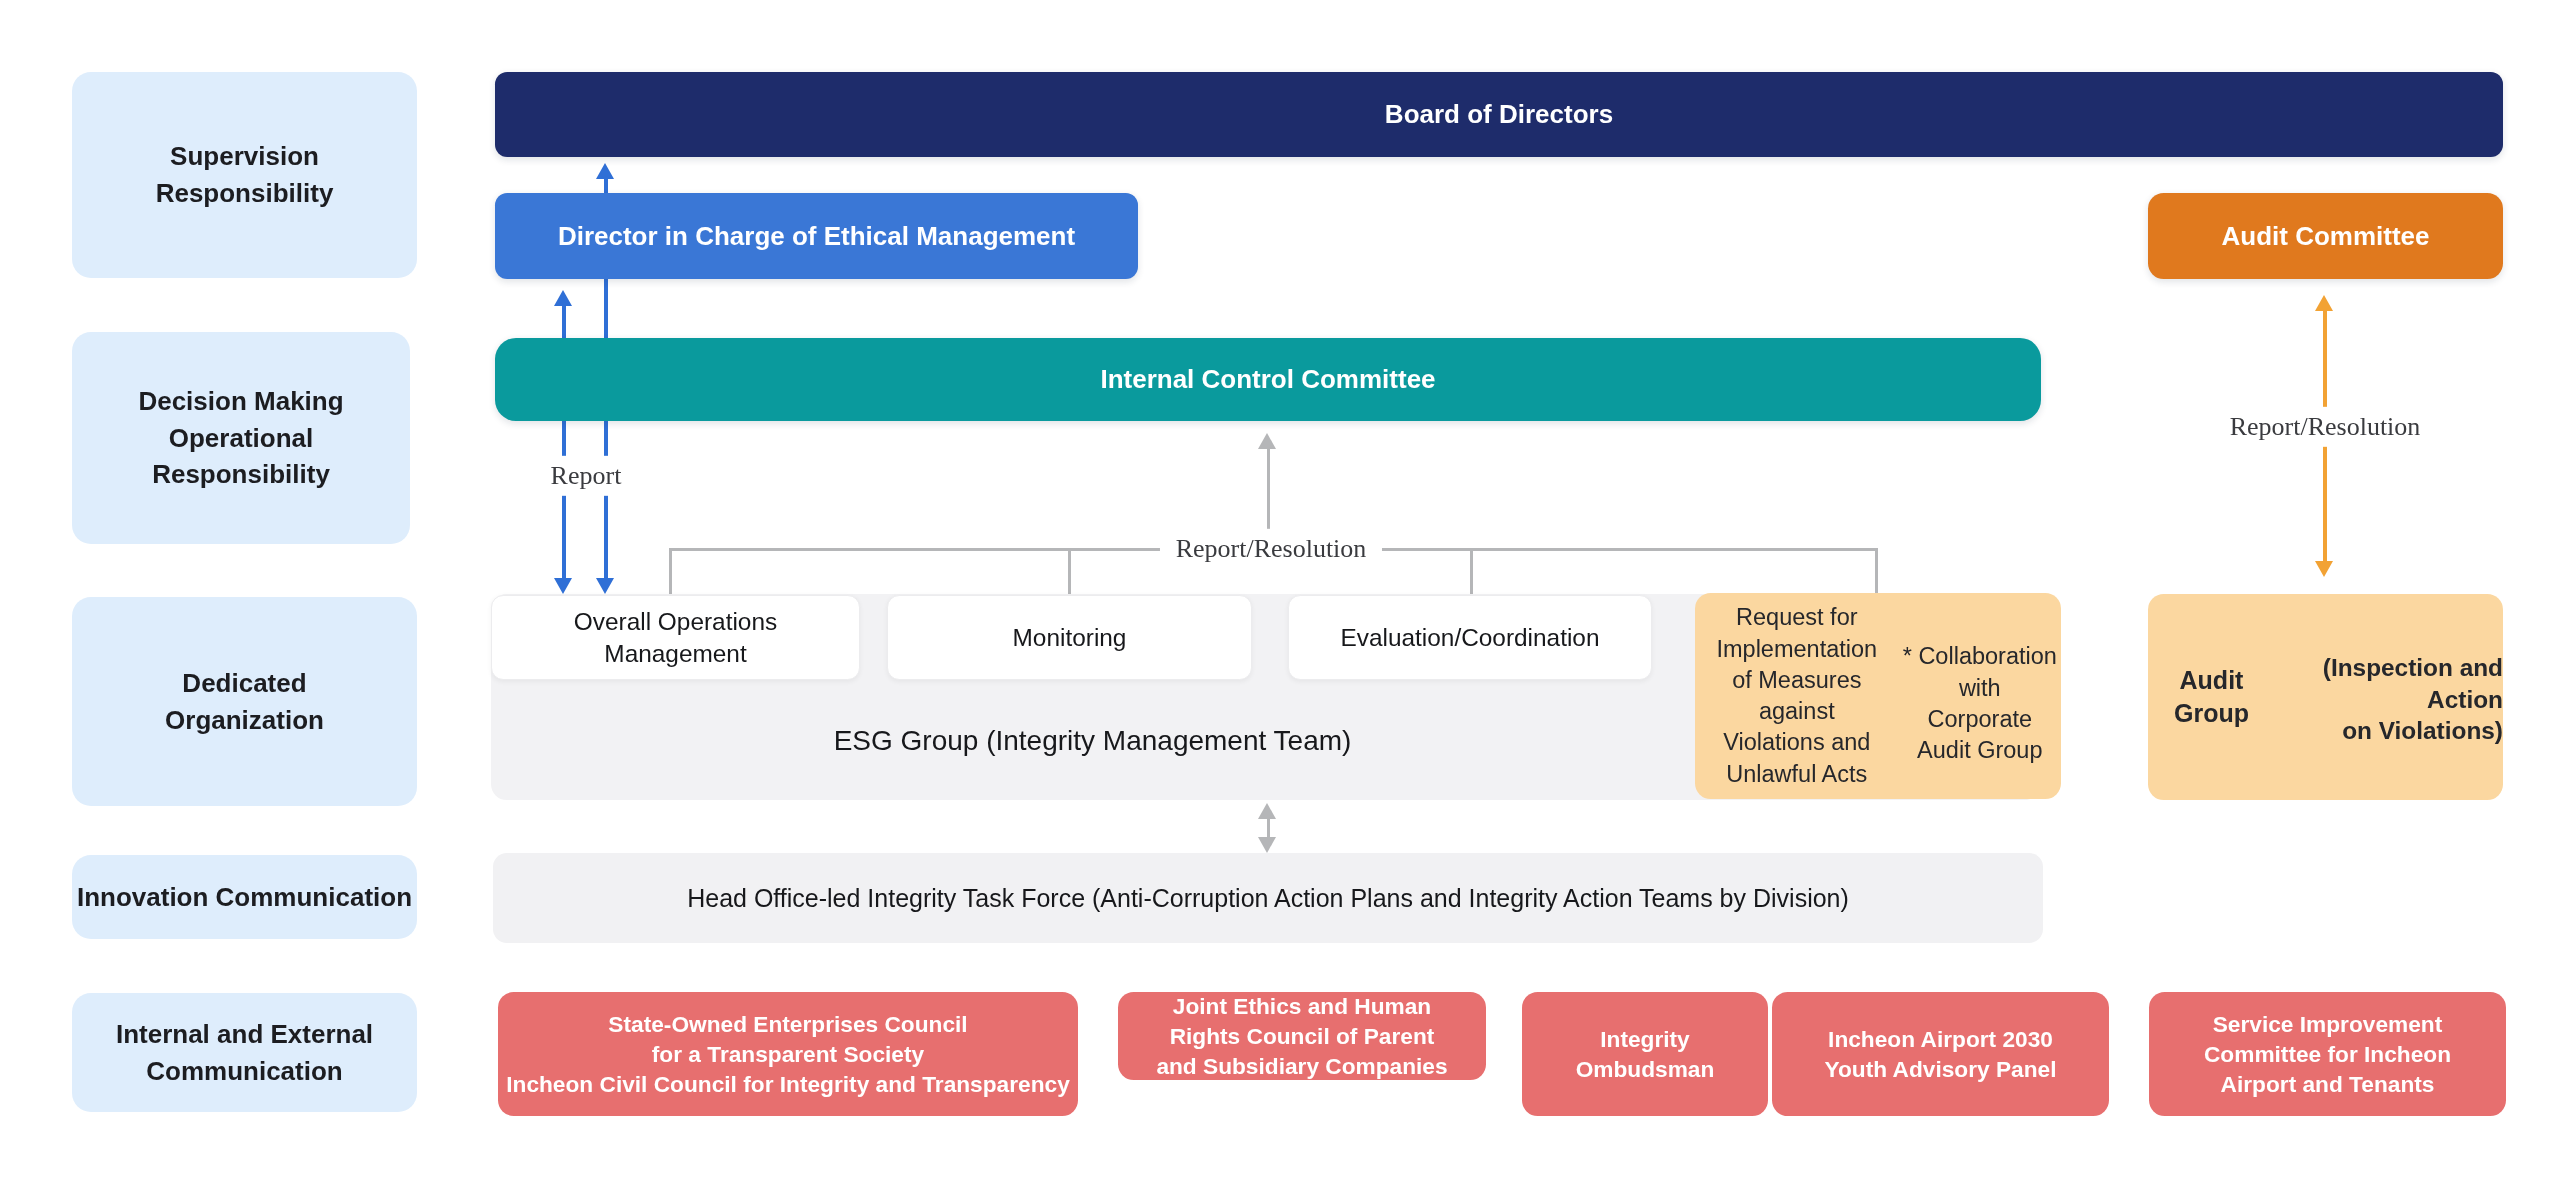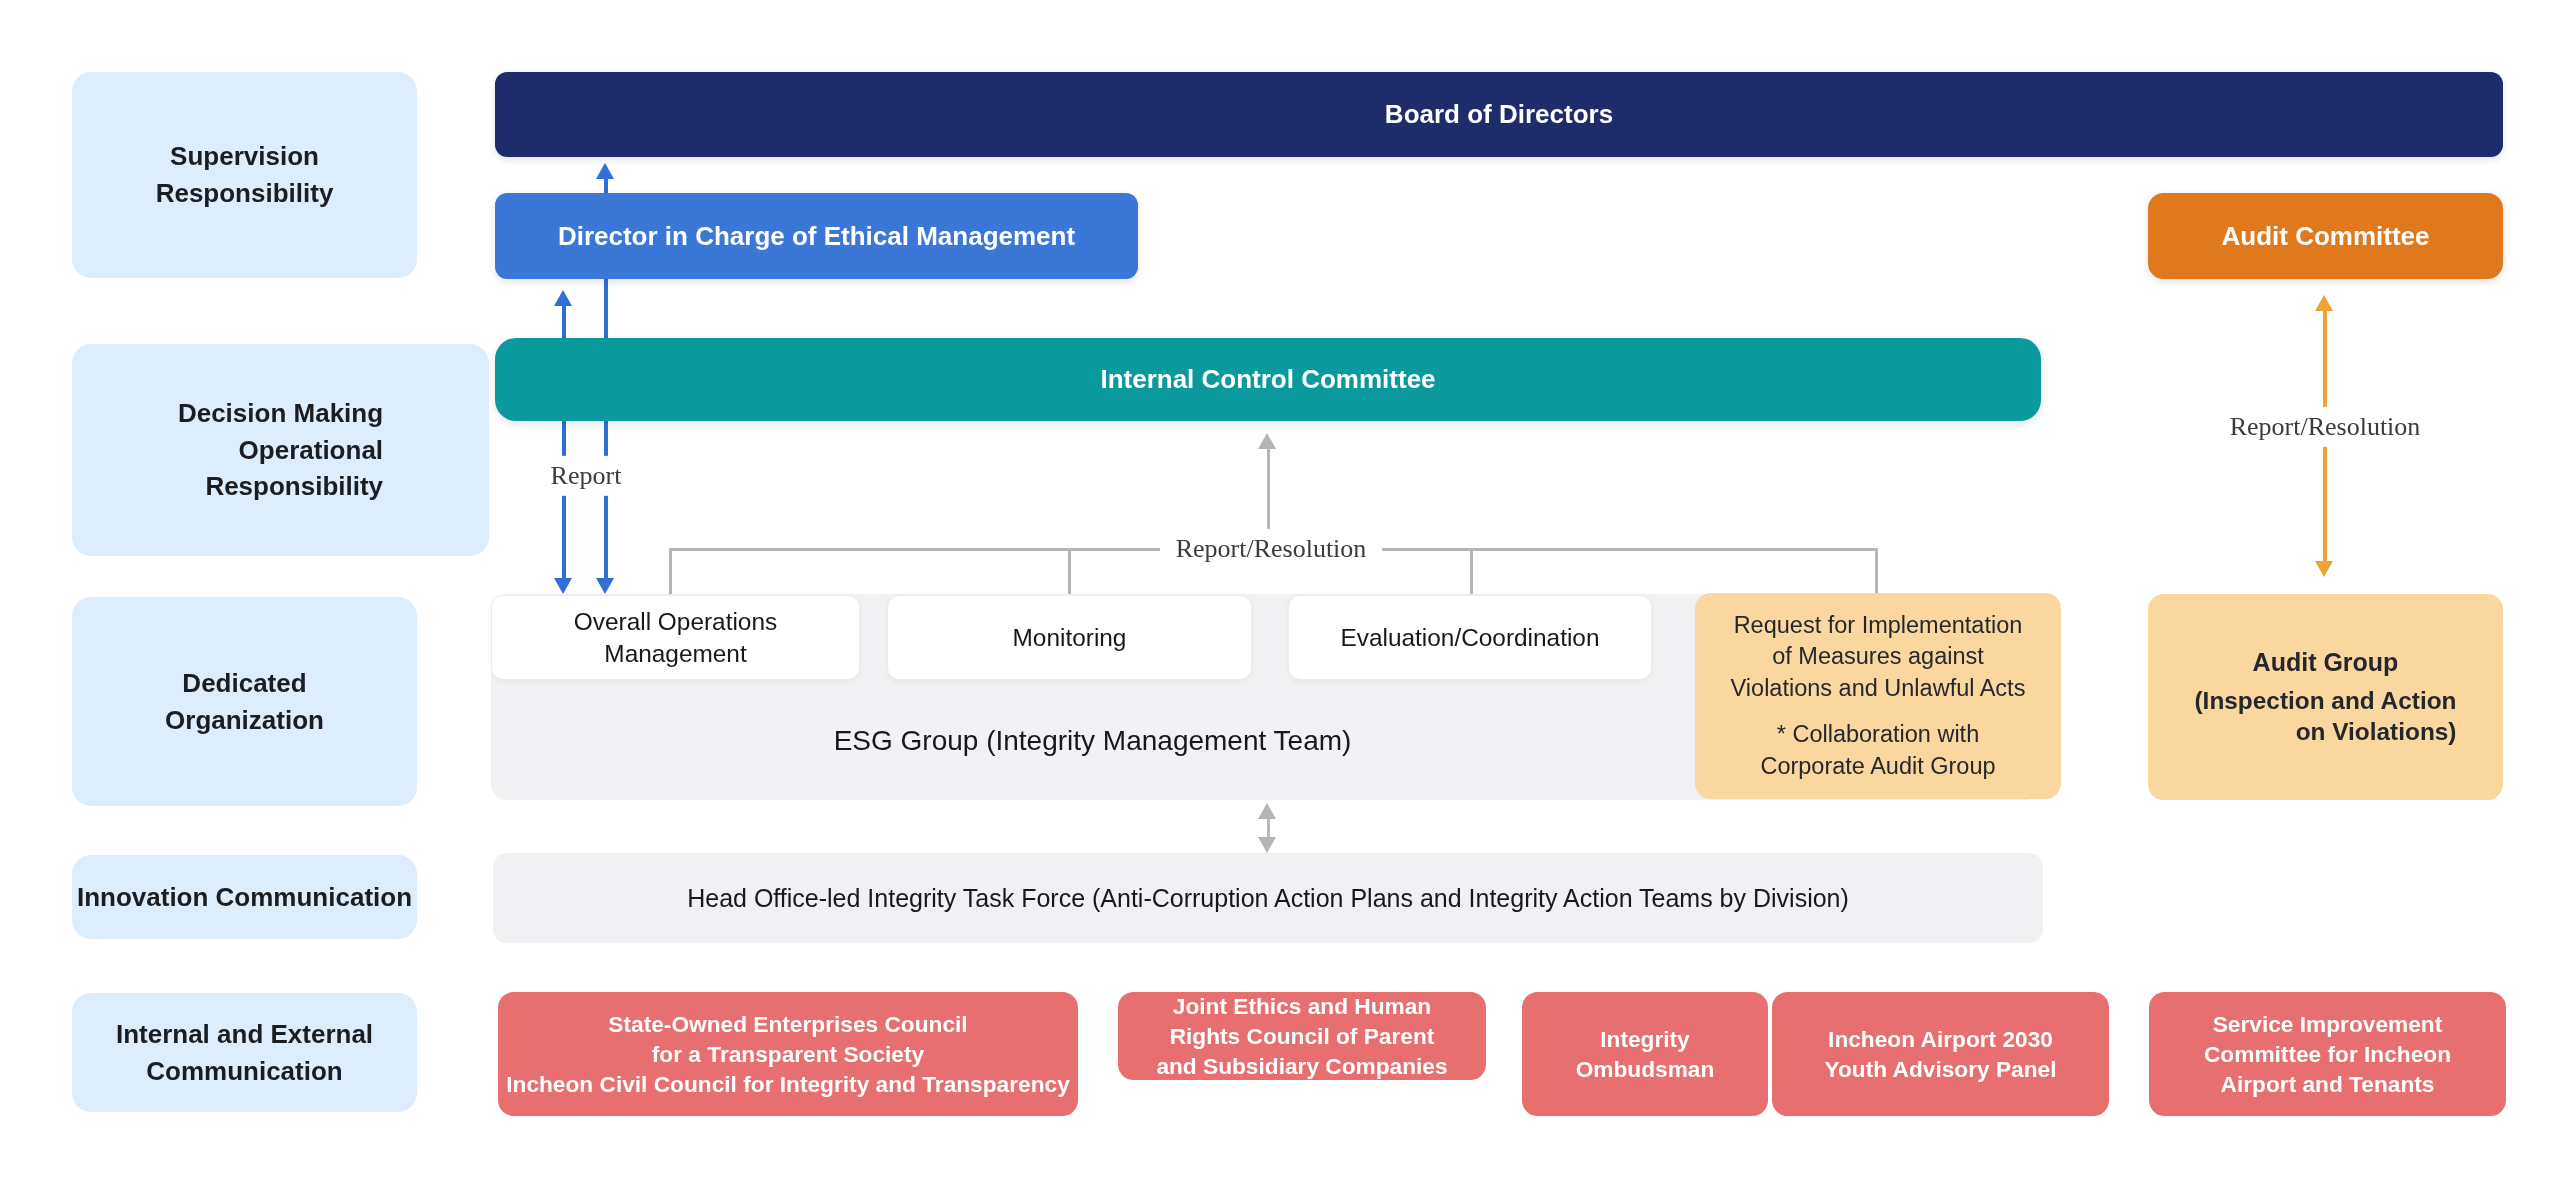--- a/index.html
+++ b/index.html
@@ -23,21 +23,21 @@
   .banner.navy{background:var(--navy);}
   .banner.blue{background:var(--blue);}
   .banner.orange{background:var(--orange);border-radius:15.7px;}
   .banner.teal{background:var(--teal);border-radius:21px;}
   
   .gray-panel{background:var(--gray-box);border-radius:15.7px;}
   .white-card{background:#ffffff;border:1.7px solid #ececee;border-radius:12.2px;
               box-shadow:0 1.7px 5.2px rgba(0,0,0,.05);font-size:24.4px;font-weight:400;
               color:#17181b;line-height:1.3;}
   .yellow-card{background:var(--yellow);border-radius:15.7px;color:#26272b;
-               font-size:23.5px;font-weight:500;line-height:1.33;flex-direction:column;}
+               font-size:23.5px;font-weight:500;line-height:1.33;flex-direction:row;}
   .yellow-card .note{margin-top:15.7px;}
   .audit-title{font-size:25px;font-weight:600;}
   .audit-sub{font-size:24.4px;font-weight:600;margin-top:5.2px;line-height:1.3;text-align:right;}
   .esg-label{position:absolute;text-align:center;font-size:28px;font-weight:500;color:#17181b;}
   .innovation{background:#f1f1f3;border-radius:14px;font-size:25px;font-weight:400;color:#17181b;}
   .red-card{background:var(--red);border-radius:15.7px;color:#ffffff;font-size:22.7px;
             font-weight:700;line-height:1.33;}
   
   .vline{position:absolute;}
   .hline{position:absolute;height:2.6px;background:var(--gray-line);}
@@ -55,21 +55,21 @@
   .flow-label{position:absolute;transform:translate(-50%,-50%);background:#ffffff;
               padding:5.2px 15.7px;font-size:26px;font-weight:400;color:#3a3b3f;white-space:nowrap;font-family:Liberation Serif, serif;}
 </style>
 </head>
 <body>
 
 <div class="stage">
 
   <div class="box rail ml" style="left:72px;top:72px;width:345px;height:206px;">Supervision
 Responsibility</div>
-  <div class="box rail ml" style="left:72px;top:344px;width:417px;height:212px;text-align:right;">Decision Making
+  <div class="box rail ml" style="left:72px;top:332px;width:338px;height:212px;">Decision Making
 Operational
 Responsibility</div>
   <div class="box rail ml" style="left:72px;top:597px;width:345px;height:209px;">Dedicated
 Organization</div>
   <div class="box rail ml" style="left:72px;top:855px;width:345px;height:84px;">Innovation Communication</div>
   <div class="box rail ml" style="left:72px;top:993px;width:345px;height:119px;">Internal and External
 Communication</div>
 
   <div class="ah up blue" style="left:596px;top:163px;"></div>
   <div class="vline blue-l" style="left:604px;top:177px;height:15.7px;"></div>

